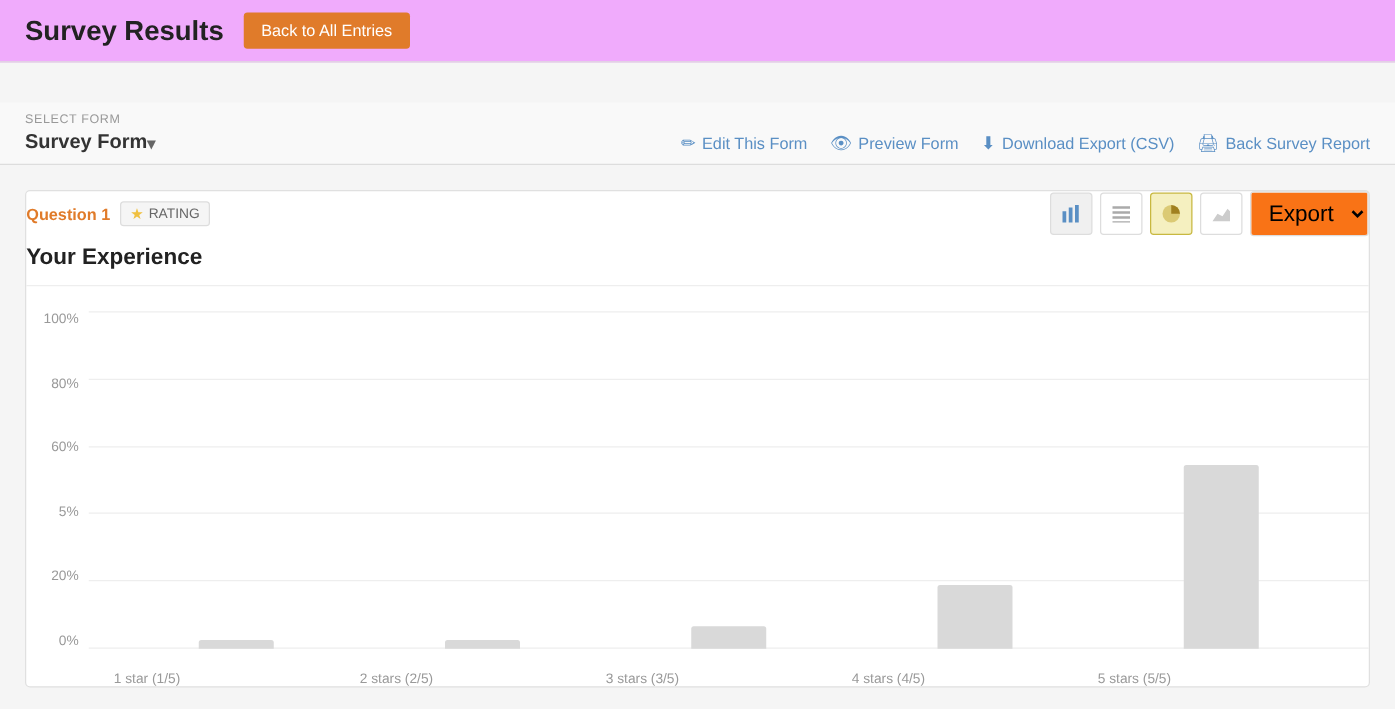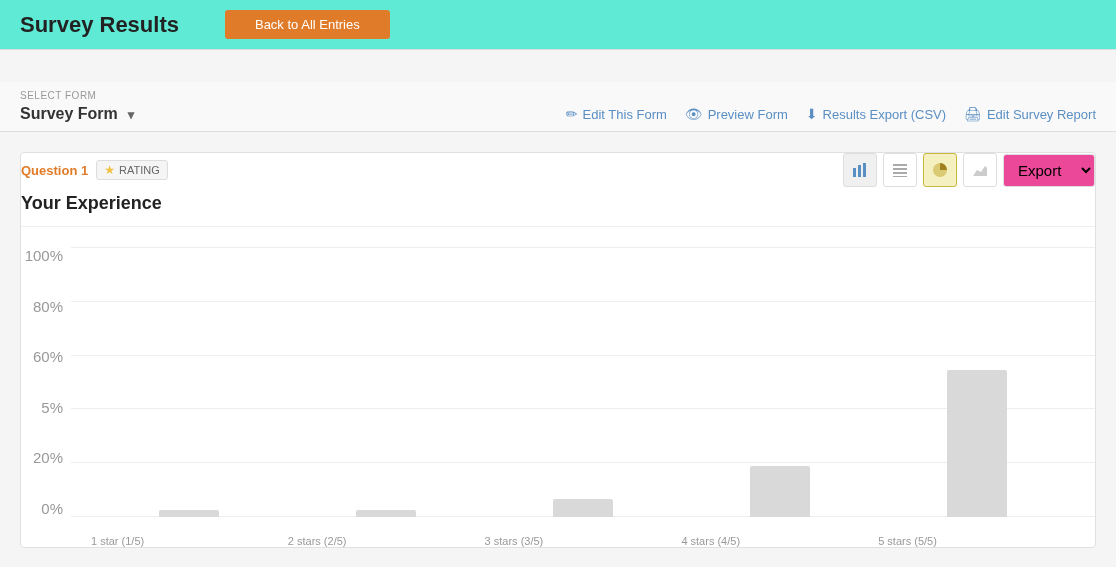--- a/index.html
+++ b/index.html
@@ -1,42 +1,41 @@
 <!DOCTYPE html>
 <html><head>
   <meta charset="utf-8">
   <style>
     * { box-sizing: border-box; margin: 0; padding: 0; }
     body { font-family: -apple-system, BlinkMacSystemFont, "Segoe UI", Arial, sans-serif; background: #f5f5f5; font-size: 13px; color: #333; }
 
     
     .top-bar {
-      background: #5eead4;
+      background: #f0abfc;
       border-bottom: 1px solid #ddd;
       padding: 10px 20px;
       display: flex;
       align-items: center;
       gap: 16px;
     }
     .top-title {
       font-size: 22px;
       font-weight: 600;
       color: #222;
       flex: 0 0 auto;
     }
     .back-btn {
       background: #e07b2a;
       color: #fff;
       border: none;
-      padding: 7px 30px;
+      padding: 7px 14px;
       border-radius: 3px;
       font-size: 13px;
       cursor: pointer;
       font-weight: 500;
-      margin-left: 30px;
     }
 
     
     .form-toolbar {
       background: #f9f9f9;
       border-bottom: 1px solid #ddd;
       padding: 8px 20px 8px 20px;
       margin-top: 32px;
     }
     .select-form-label {
@@ -47,21 +46,21 @@
       margin-bottom: 4px;
     }
     .form-toolbar-inner {
       display: flex;
       align-items: center;
       justify-content: space-between;
     }
     .form-selector {
       display: flex;
       align-items: center;
-      gap: 10px;
+      gap: 0;
       font-size: 16px;
       font-weight: 600;
       color: #333;
       cursor: pointer;
     }
     .form-selector .chevron {
       font-size: 13px;
       color: #666;
     }
     .form-actions {
@@ -155,22 +154,22 @@
       display: flex;
       align-items: center;
       border: 1px solid #ddd;
       border-radius: 3px;
       overflow: hidden;
     }
     .export-dropdown select {
       border: none;
       outline: none;
       padding: 6px 10px;
-      font-size: 15px;
-      background: #ec4899;
+      font-size: 18px;
+      background: #f97316;
       cursor: pointer;
       min-width: 90px;
     }
 
     
     .chart-area {
       margin-top: 20px;
       position: relative;
       height: 300px;
     }
@@ -180,21 +179,21 @@
       top: 0;
       bottom: 30px;
       width: 50px;
       display: flex;
       flex-direction: column-reverse;
       justify-content: space-between;
       align-items: flex-end;
       padding-right: 8px;
     }
     .y-label {
-      font-size: 15px;
+      font-size: 11px;
       color: #999;
     }
     .grid-lines {
       position: absolute;
       left: 50px;
       right: 0;
       top: 0;
       bottom: 30px;
       display: flex;
       flex-direction: column-reverse;
@@ -267,25 +266,25 @@
       <a class="form-action-link">
         <span class="icon">✏</span>
         <span>Edit This Form</span>
       </a>
       <a class="form-action-link">
         <span class="icon">👁</span>
         <span>Preview Form</span>
       </a>
       <a class="form-action-link">
         <span class="icon">⬇</span>
-        <span>Results Export (CSV)</span>
+        <span>Download Export (CSV)</span>
       </a>
       <a class="form-action-link">
         <span class="icon">🖨</span>
-        <span>Edit Survey Report</span>
+        <span>Back Survey Report</span>
       </a>
     </div>
   </div>
 </div>
 
 <div class="main-content">
   <div class="question-card">
 
     <div class="question-header">
       <div class="question-meta">

